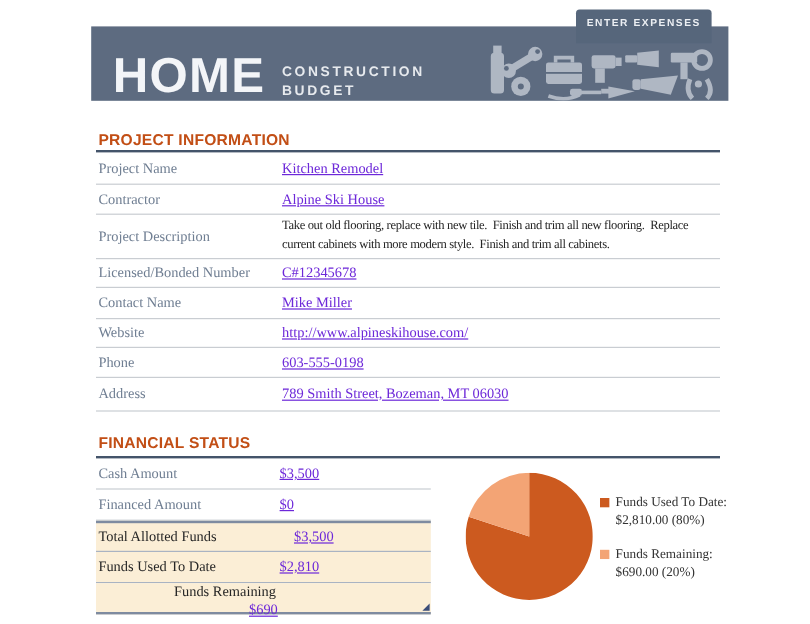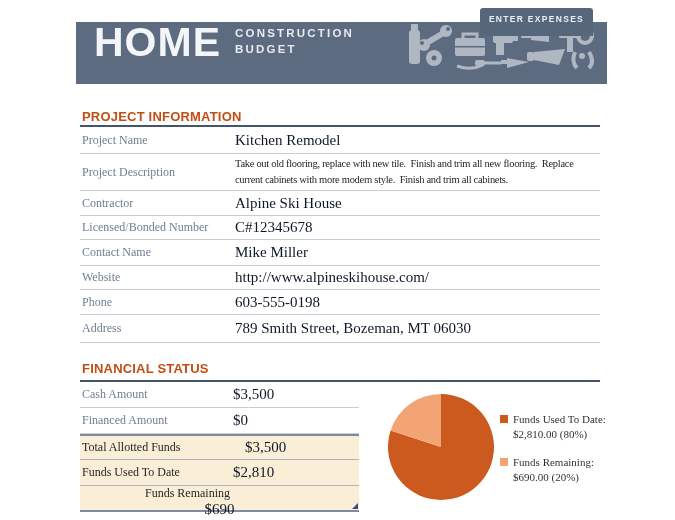--- a/index.html
+++ b/index.html
@@ -6,37 +6,37 @@
   .screen{position:relative;width:675px;height:520px;background:#ffffff;overflow:hidden;
           font-family:"Liberation Serif", serif;}
 
   
   .enter-btn{position:absolute;left:480px;top:8px;width:113px;height:28px;
              background:#56667b;border-radius:3px 3px 0 0;z-index:3;
              display:flex;justify-content:center;align-items:flex-start;cursor:pointer;}
   .enter-btn span{margin-top:6px;font-family:"Liberation Sans", sans-serif;
              font-size:8.5px;font-weight:700;letter-spacing:1.3px;color:#eceff3;}
   .header-bar{position:absolute;left:76px;top:22px;width:531px;height:62px;
-              background:#5d6b80;z-index:2;display:flex;align-items:flex-start;}
+              background:#5d6b80;z-index:2;display:flex;align-items:flex-end;}
   .home-title{margin-left:18px;font-family:"Liberation Sans", sans-serif;
               font-size:41px;font-weight:800;letter-spacing:1px;color:#f3f5f8;line-height:1;}
   .subtitle{margin-left:14px;margin-top:3px;font-family:"Liberation Sans", sans-serif;
             font-size:11.5px;font-weight:700;letter-spacing:2.2px;color:#e7eaee;line-height:16px;}
   .tools{margin-left:auto;margin-right:10px;}
 
   
   .section-title{position:absolute;left:82px;font-family:"Liberation Sans", sans-serif;
                  font-size:13px;font-weight:700;letter-spacing:.2px;color:#c24e15;}
   .section-rule{position:absolute;left:80px;width:520px;height:2px;background:#44546a;}
 
   
   .ptable{position:absolute;left:80px;top:128px;width:520px;}
   .prow{display:flex;align-items:center;border-bottom:1px solid #c9cdd2;box-sizing:border-box;}
   .plabel{width:153px;padding-left:2px;font-size:12px;color:#6f7e92;flex:none;}
-  .pvalue{font-size:15px;color:#0f172a;}
+  .pvalue{font-size:12px;color:#6d28d9;text-decoration:underline;}
   .desc-value{font-size:10.5px;letter-spacing:-0.3px;line-height:16px;white-space:pre;color:#262626;}
 
   
   .ftable{position:absolute;left:80px;top:382px;width:279px;}
   .frow{display:flex;align-items:center;height:26px;border-bottom:1px solid #c9cdd2;
         box-sizing:border-box;position:relative;}
   .frow .plabel{width:151px;}
   .frow.hl{background:#fbeed6;border-bottom:1px solid #a9b3c2;}
   .frow.hl .plabel{color:#262626;}
   .frow.hl-first{border-top:2px solid #7e8ba0;gap:12px;}
@@ -116,28 +116,28 @@
   </div>
 
   <div class="section-title" style="top:109px;">PROJECT INFORMATION</div>
   <div class="section-rule" style="top:125px;"></div>
 
   <div class="ptable">
     <div class="prow" style="height:26px;">
       <div class="plabel">Project Name</div>
       <div class="pvalue">Kitchen Remodel</div>
     </div>
+    <div class="prow" style="height:25px;">
+      <div class="plabel">Contractor</div>
+      <div class="pvalue">Alpine Ski House</div>
+    </div>
     <div class="prow" style="height:37px;">
       <div class="plabel">Project Description</div>
       <div class="desc-value">Take out old flooring, replace with new tile.  Finish and trim all new flooring.  Replace
 current cabinets with more modern style.  Finish and trim all cabinets.</div>
-    </div>
-    <div class="prow" style="height:25px;">
-      <div class="plabel">Contractor</div>
-      <div class="pvalue">Alpine Ski House</div>
     </div>
     <div class="prow" style="height:24px;">
       <div class="plabel">Licensed/Bonded Number</div>
       <div class="pvalue">C#12345678</div>
     </div>
     <div class="prow" style="height:26px;align-items:center;">
       <div class="plabel">Contact Name</div>
       <div class="pvalue">Mike Miller</div>
     </div>
     <div class="prow" style="height:24px;">

